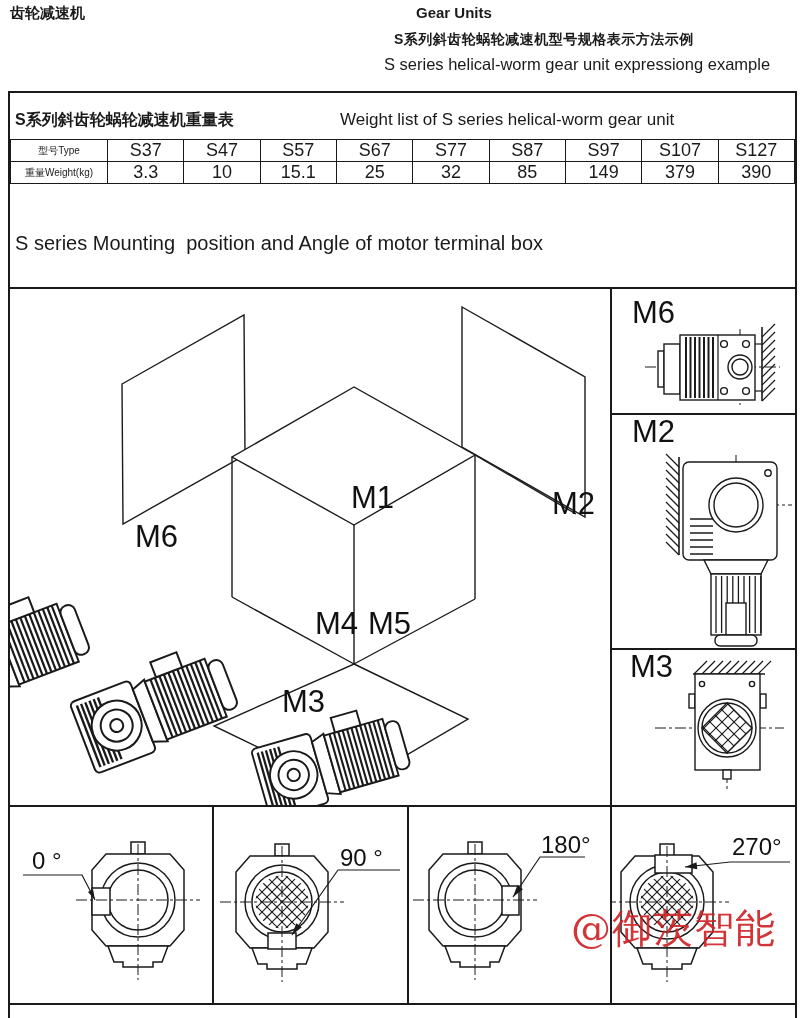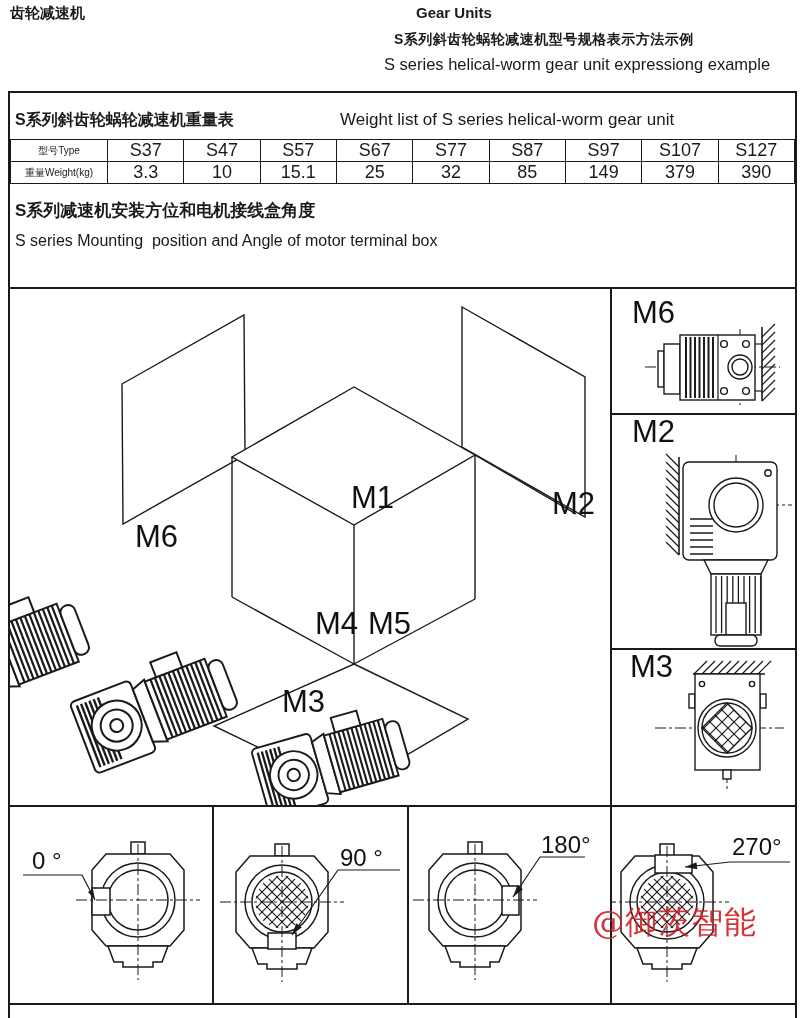--- a/index.html
+++ b/index.html
@@ -10,36 +10,36 @@
   .vl{position:absolute;background:#1a1a1a;width:1.6px}
   .box{position:absolute;left:8px;top:91px;width:785px;height:910px;border:2px solid #1a1a1a;background:#fff}
   .box2{position:absolute;left:8px;top:1003px;width:785px;height:16px;border:2px solid #1a1a1a;border-bottom:none;background:#fff}
   .h-cn{left:10px;top:4px;font-size:15px;font-weight:700}
   .h-en{left:416px;top:4px;font-size:15px;font-weight:700}
   .s-cn{left:394px;top:31px;font-size:14px;font-weight:700;letter-spacing:.5px}
   .s-en{left:384px;top:55px;font-size:16.5px}
   .wt-cn{left:5px;top:17px;font-size:16px;font-weight:700}
   .wt-en{left:330px;top:17px;font-size:17px}
   .mt-cn{left:5px;top:106px;font-size:17px;font-weight:700}
-  .mt-en{left:5px;top:139px;font-size:16px;white-space:pre}
+  .mt-en{left:5px;top:139px;font-size:20px;white-space:pre}
   table.wtable{position:absolute;left:0;top:46px;width:785px;border-collapse:collapse;table-layout:fixed;background:#fff}
   .wtable th,.wtable td{border:1.6px solid #1a1a1a;text-align:center;padding:0;height:19px;
       font-weight:400;font-size:18px;font-family:"Liberation Sans",sans-serif}
   .wtable .lab{font-size:10px}
   svg{position:absolute}
   .ln{fill:#fff;stroke:#1a1a1a;stroke-width:2}
   .p{fill:#fff;stroke:#1a1a1a;stroke-width:1.4}
   .e{fill:#fff;stroke:#1a1a1a;stroke-width:1.5}
   .nf{fill:none;stroke:#1a1a1a;stroke-width:1.4}
   .thin{fill:none;stroke:#1a1a1a;stroke-width:1.2}
   .sol{fill:none;stroke:#1a1a1a;stroke-width:1.6}
   .dd{fill:none;stroke:#1a1a1a;stroke-width:1;stroke-dasharray:11 3 3 3}
   text.mlabel{font-size:31px;fill:#111;font-family:"Liberation Sans","DejaVu Sans",sans-serif}
   text.alabel{font-size:24px;fill:#111;font-family:"Liberation Sans","DejaVu Sans",sans-serif}
-  .wm{position:absolute;left:592px;top:901px;font-size:32px;letter-spacing:1px;z-index:50;
+  .wm{position:absolute;left:571px;top:901px;font-size:40px;letter-spacing:1px;z-index:50;
       font-family:"DejaVu Serif","Liberation Serif",serif;opacity:.92;white-space:nowrap}
 </style>
 </head>
 <body>
 
 <div class="abs h-cn">齿轮减速机</div>
 <div class="abs h-en">Gear Units</div>
 <div class="abs s-cn">S系列斜齿轮蜗轮减速机型号规格表示方法示例</div>
 <div class="abs s-en">S series helical-worm gear unit expressiong example</div>
 
@@ -82,21 +82,20 @@
       <td>25</td>
       <td>32</td>
       <td>85</td>
       <td>149</td>
       <td>379</td>
       <td>390</td>
     </tr>
   </tbody>
     </table>
 
-  <div class="abs mt-cn">S系列减速机安装方位和电机接线盒角度</div>
   <div class="abs mt-en">S series Mounting  position and Angle of motor terminal box</div>
 
   <div class="hl" style="left:0;top:194px;width:785px"></div>
   <div class="hl" style="left:0;top:712px;width:785px"></div>
   <div class="vl" style="left:600px;top:194px;height:718px"></div>
   <div class="hl" style="left:600px;top:320px;width:185px"></div>
   <div class="hl" style="left:600px;top:555px;width:185px"></div>
   <div class="vl" style="left:202px;top:712px;height:200px"></div>
   <div class="vl" style="left:397px;top:712px;height:200px"></div>
 

